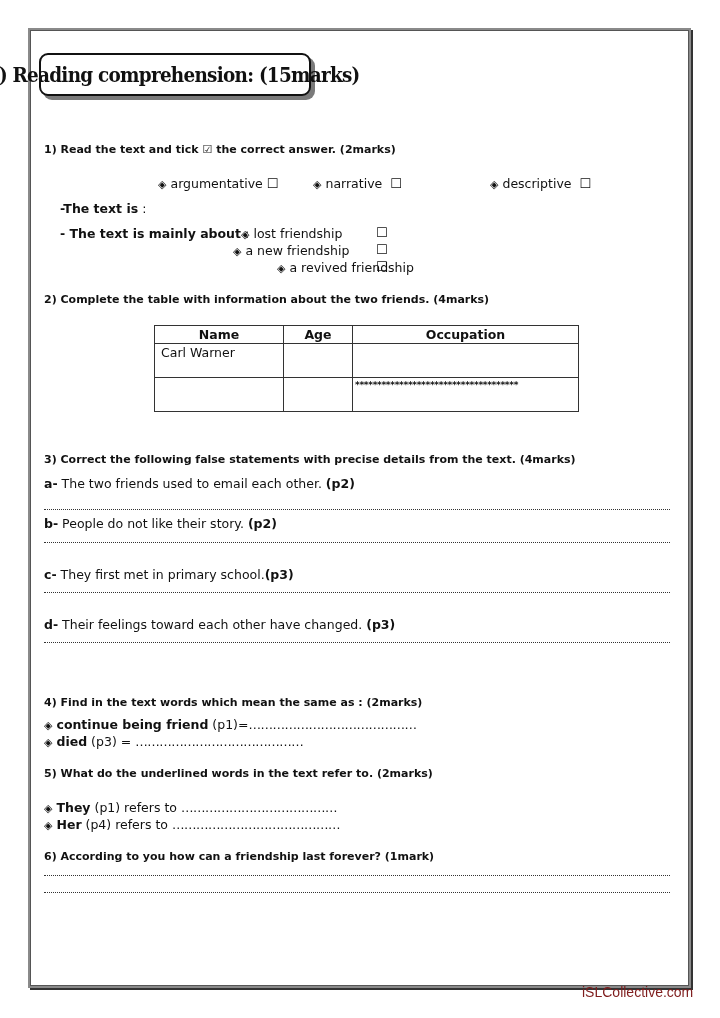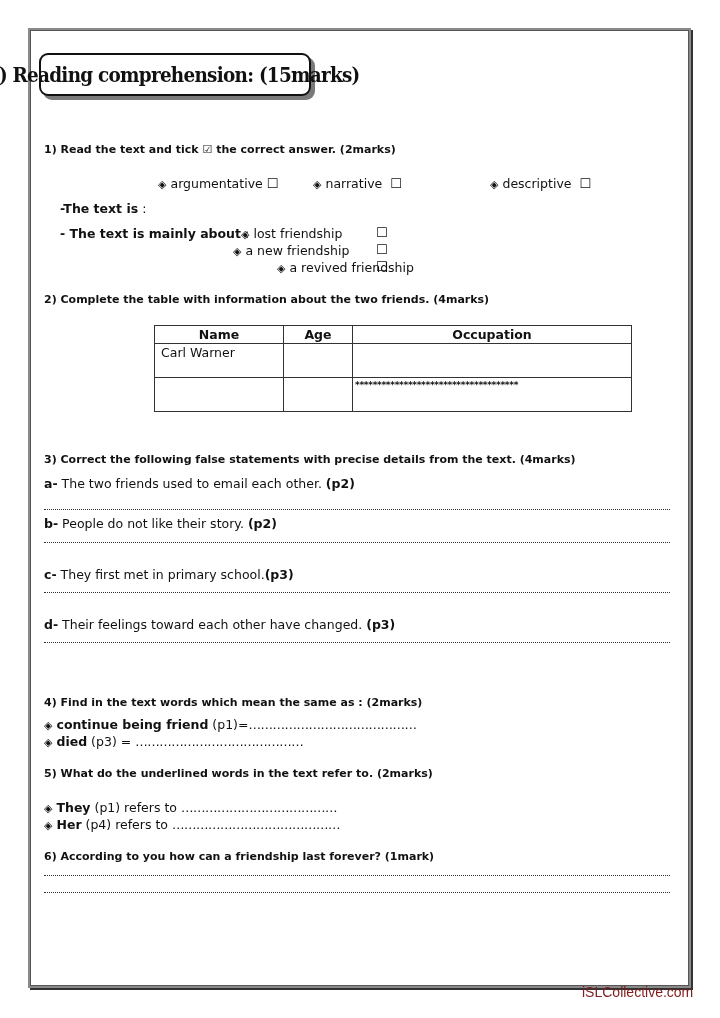--- a/index.html
+++ b/index.html
@@ -25,21 +25,21 @@
     }
 
     .abs { position: absolute; white-space: nowrap; }
     .q { font-size: 11px; font-weight: bold; }
     .t { font-size: 12.5px; }
     .b { font-weight: bold; }
     .box-sym { font-size: 13px; }
     .dia { font-size: 11px; margin-right: 4px; }
 
     table.friends {
-      position: absolute; left: 154px; top: 325px; width: 478px; height: 87px;
+      position: absolute; left: 154px; top: 325px; width: 425px; height: 87px;
       border-collapse: collapse; font-size: 12.5px;
     }
     table.friends th, table.friends td { border: 1px solid #333; vertical-align: top; }
     table.friends th { font-weight: bold; text-align: center; height: 18px; padding: 0; line-height: 17px; }
     table.friends td { height: 34px; padding: 1px 6px; }
     table.friends td.stars { font-size: 9px; font-weight: bold; letter-spacing: -0.3px; padding: 2px 2px; }
 
     .dots {
       position: absolute; left: 44px; width: 626px; height: 2px;
       border-bottom: 1px dotted #333;

